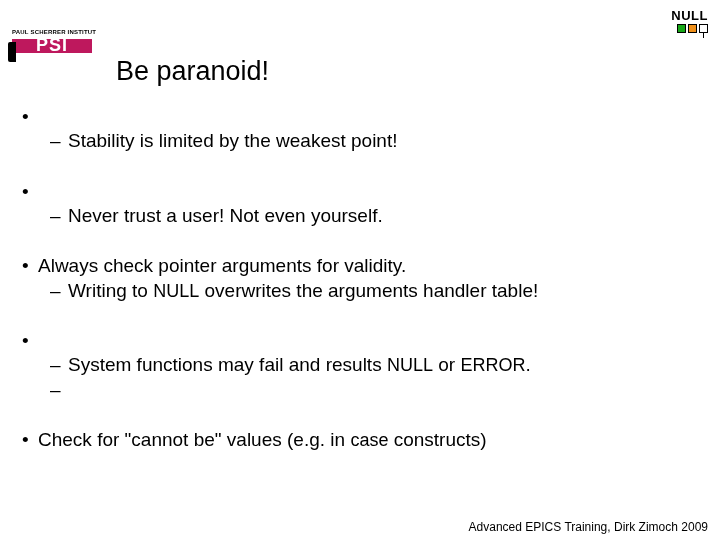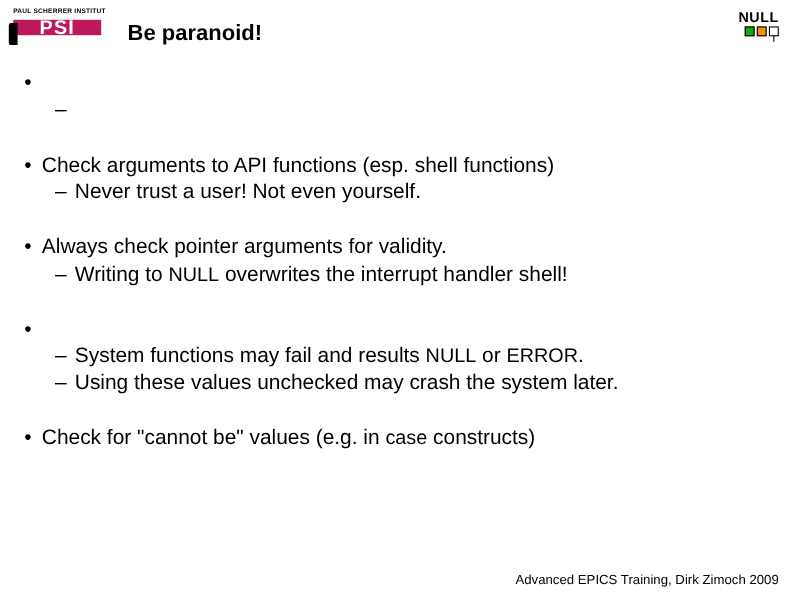--- a/index.html
+++ b/index.html
@@ -59,23 +59,24 @@
     border-radius: 2px 0 0 2px;
   }
   .psi-text {
     color: #fff;
     font-weight: 900;
     font-size: 18px;
     letter-spacing: 1px;
     font-family: Arial Black, Arial, sans-serif;
   }
   .title {
-    font-size: 20px;
-    font-weight: bold;
+    font-size: 27px;
+    font-weight: normal;
     padding-top: 6px;
+    margin-top: 42px;
   }
   .epics-logo {
     text-align: right;
     padding-top: 0;
   }
   .epics-text {
     font-size: 13px;
     font-weight: 900;
     letter-spacing: 0.5px;
     font-family: Arial Black, Arial, sans-serif;
@@ -163,60 +164,59 @@
 </div>
 
 <div class="content">
 
   <div class="bullet">
     <div class="bullet-line">
       <span class="bullet-marker">•</span>
     </div>
     <div class="sub">
       <span class="sub-marker">–</span>
-    </div>
-  </div>
-
-  <div class="bullet">
-    <div class="bullet-line">
-      <span class="bullet-marker">•</span>
-      <span>Check arguments to API functions (esp. shell functions)</span>
+      <span>Stability is limited by the weakest point!</span>
+    </div>
+  </div>
+
+  <div class="bullet">
+    <div class="bullet-line">
+      <span class="bullet-marker">•</span>
     </div>
     <div class="sub">
       <span class="sub-marker">–</span>
       <span>Never trust a user! Not even yourself.</span>
     </div>
   </div>
 
   <div class="bullet">
     <div class="bullet-line">
       <span class="bullet-marker">•</span>
       <span>Always check pointer arguments for validity.</span>
     </div>
     <div class="sub">
       <span class="sub-marker">–</span>
       <span>
-        <span>Writing to </span><span class="mono">NULL</span><span> overwrites the interrupt handler shell!</span>
+        <span>Writing to </span><span class="mono">NULL</span><span> overwrites the arguments handler table!</span>
       </span>
     </div>
   </div>
 
   <div class="bullet">
     <div class="bullet-line">
       <span class="bullet-marker">•</span>
     </div>
     <div class="sub">
       <span class="sub-marker">–</span>
       <span>
         <span>System functions may fail and results </span><span class="mono">NULL</span><span> or </span><span class="mono">ERROR</span><span>.</span>
       </span>
     </div>
     <div class="sub">
       <span class="sub-marker">–</span>
-      <span>Using these values unchecked may crash the system later.</span>
     </div>
   </div>
 
   <div class="bullet">
     <div class="bullet-line">
       <span class="bullet-marker">•</span>
       <span>
         <span>Check for "cannot be" values (e.g. in </span><span class="mono">case</span><span> constructs)</span>
       </span>
     </div>

